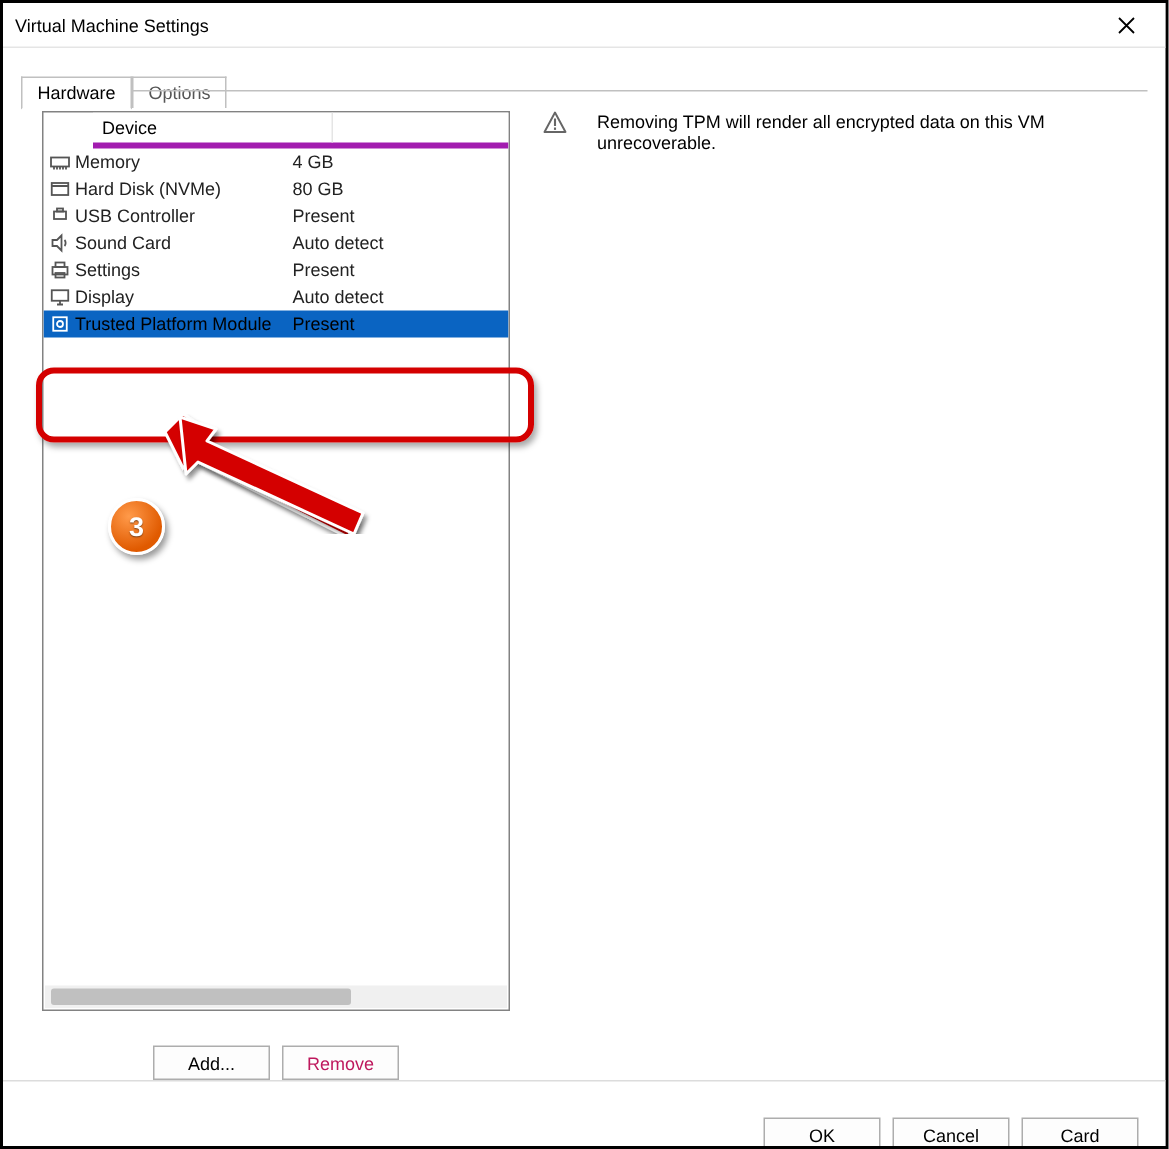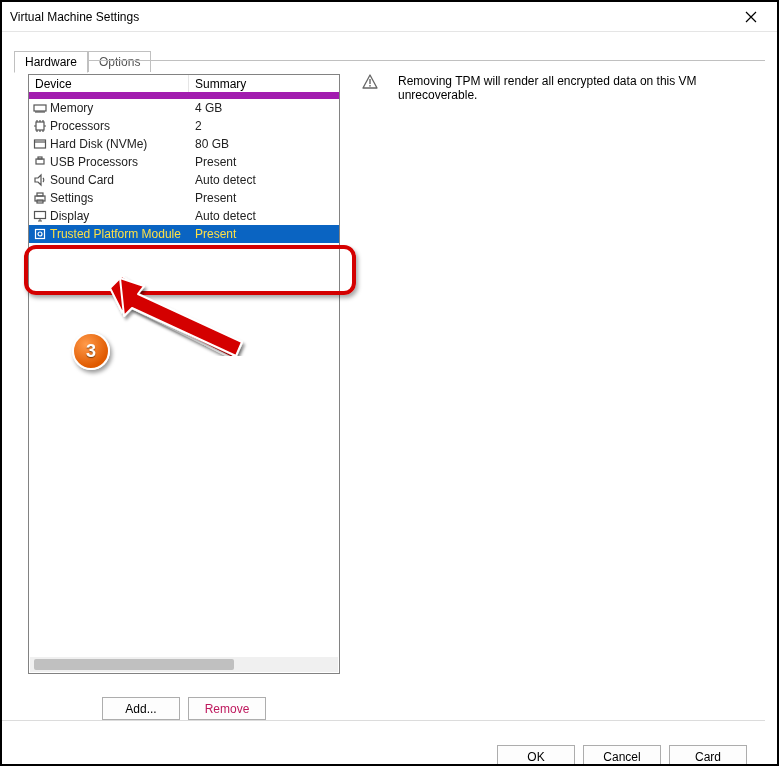--- a/index.html
+++ b/index.html
@@ -81,24 +81,25 @@
     width: 312px;
     height: 600px;
     border: 1px solid #828282;
     background: #fff;
     overflow: hidden;
     position: relative;
   }
   .device-header {
     display: flex;
     height: 24px;
-    border-bottom: 7px solid #a21caf;
+    border-bottom: 4px solid #a21caf;
     background: #fff;
     font-size: 12px;
     align-items: center;
+    margin-left: 33px;
   }
   .col-device { width: 160px; padding-left: 6px; }
   .col-summary { flex: 1; padding-left: 6px; }
   .device-header .col-device { border-right: 1px solid #e5e5e5; height:100%; display:flex; align-items:center;}
   .device-header .col-summary { height:100%; display:flex; align-items:center;}
 
   .device-rows { }
   .device-row {
     display: flex;
     height: 18px;
@@ -109,21 +110,21 @@
   .device-row .ico {
     width: 16px; height: 16px;
     margin: 0 2px 0 3px;
     display: inline-flex; align-items: center; justify-content: center;
     flex: 0 0 16px;
   }
   .device-row .dev-label { width: 139px; white-space: nowrap; overflow: hidden; }
   .device-row .dev-summary { flex: 1; padding-left: 6px; white-space: nowrap; overflow: hidden; }
   .device-row.selected {
     background: #0a64c2;
-    color: #fde047;
+    color: #000000;
   }
   .device-row.selected .ico svg * { stroke: #fff; fill: none; }
 
   .list-scroll-x {
     position: absolute;
     left: 1px; right: 1px; bottom: 1px;
     height: 15px;
     background: #f0f0f0;
   }
   .list-scroll-x .thumb {
@@ -170,21 +171,21 @@
     left: 0; right: 0;
     bottom: -2px;
     display: flex;
     justify-content: center;
     gap: 8px;
     padding: 8px 0 0 0;
   }
 
   .bottom-bar {
     position: absolute;
-    left: 0; right: 12px; bottom: 0;
+    left: 0; right: 0; bottom: 0;
     height: 44px;
     border-top: 1px solid #dcdcdc;
     display: flex;
     justify-content: flex-end;
     align-items: center;
     padding: 0 18px;
     gap: 8px;
     background: #fff;
   }
 
@@ -230,61 +231,50 @@
   <div class="tab">Options</div>
 </div>
 <div class="tab-border"></div>
 
 <div class="content">
 
   <div class="left-pane">
     <div class="device-list">
       <div class="device-header">
         <div class="col-device">Device</div>
-        <div class="col-summary">Summary</div>
       </div>
       <div class="device-rows" id="device-rows">
           <div class="device-row">
             <span class="ico">
               <svg viewBox="0 0 14 14">
                 <rect x="1" y="4" width="12" height="6" stroke="#555" stroke-width="1.2" fill="none"></rect>
                 <path d="M3 10v2M5 10v2M7 10v2M9 10v2M11 10v2" stroke="#555" stroke-width="1.2" fill="none"></path>
               </svg>
             </span>
             <span class="dev-label">Memory</span>
             <span class="dev-summary">4 GB</span>
           </div>
           <div class="device-row">
             <span class="ico">
               <svg viewBox="0 0 14 14">
-                <rect x="3" y="3" width="8" height="8" stroke="#555" stroke-width="1.2" fill="none"></rect>
-                <path d="M7 1v2M7 11v2M1 7h2M11 7h2M4 1v2M10 1v2M4 11v2M10 11v2" stroke="#555" stroke-width="1.2" fill="none"></path>
-              </svg>
-            </span>
-            <span class="dev-label">Processors</span>
-            <span class="dev-summary">2</span>
-          </div>
-          <div class="device-row">
-            <span class="ico">
-              <svg viewBox="0 0 14 14">
                 <rect x="1.5" y="3" width="11" height="8" stroke="#555" stroke-width="1.2" fill="none"></rect>
                 <path d="M1.5 5h11" stroke="#555" stroke-width="1.2" fill="none"></path>
               </svg>
             </span>
             <span class="dev-label">Hard Disk (NVMe)</span>
             <span class="dev-summary">80 GB</span>
           </div>
           <div class="device-row">
             <span class="ico">
               <svg viewBox="0 0 14 14">
                 <rect x="3" y="4" width="8" height="5" stroke="#555" stroke-width="1.2" fill="none"></rect>
                 <rect x="5" y="2" width="4" height="2" stroke="#555" stroke-width="1.2" fill="none"></rect>
               </svg>
             </span>
-            <span class="dev-label">USB Processors</span>
+            <span class="dev-label">USB Controller</span>
             <span class="dev-summary">Present</span>
           </div>
           <div class="device-row">
             <span class="ico">
               <svg viewBox="0 0 14 14">
                 <path d="M2 5v4h3l3 3V2L5 5H2Z" stroke="#555" stroke-width="1.2" fill="none"></path>
                 <path d="M10 5c1 1 1 3 0 4" stroke="#555" stroke-width="1.2" fill="none"></path>
               </svg>
             </span>
             <span class="dev-label">Sound Card</span>

